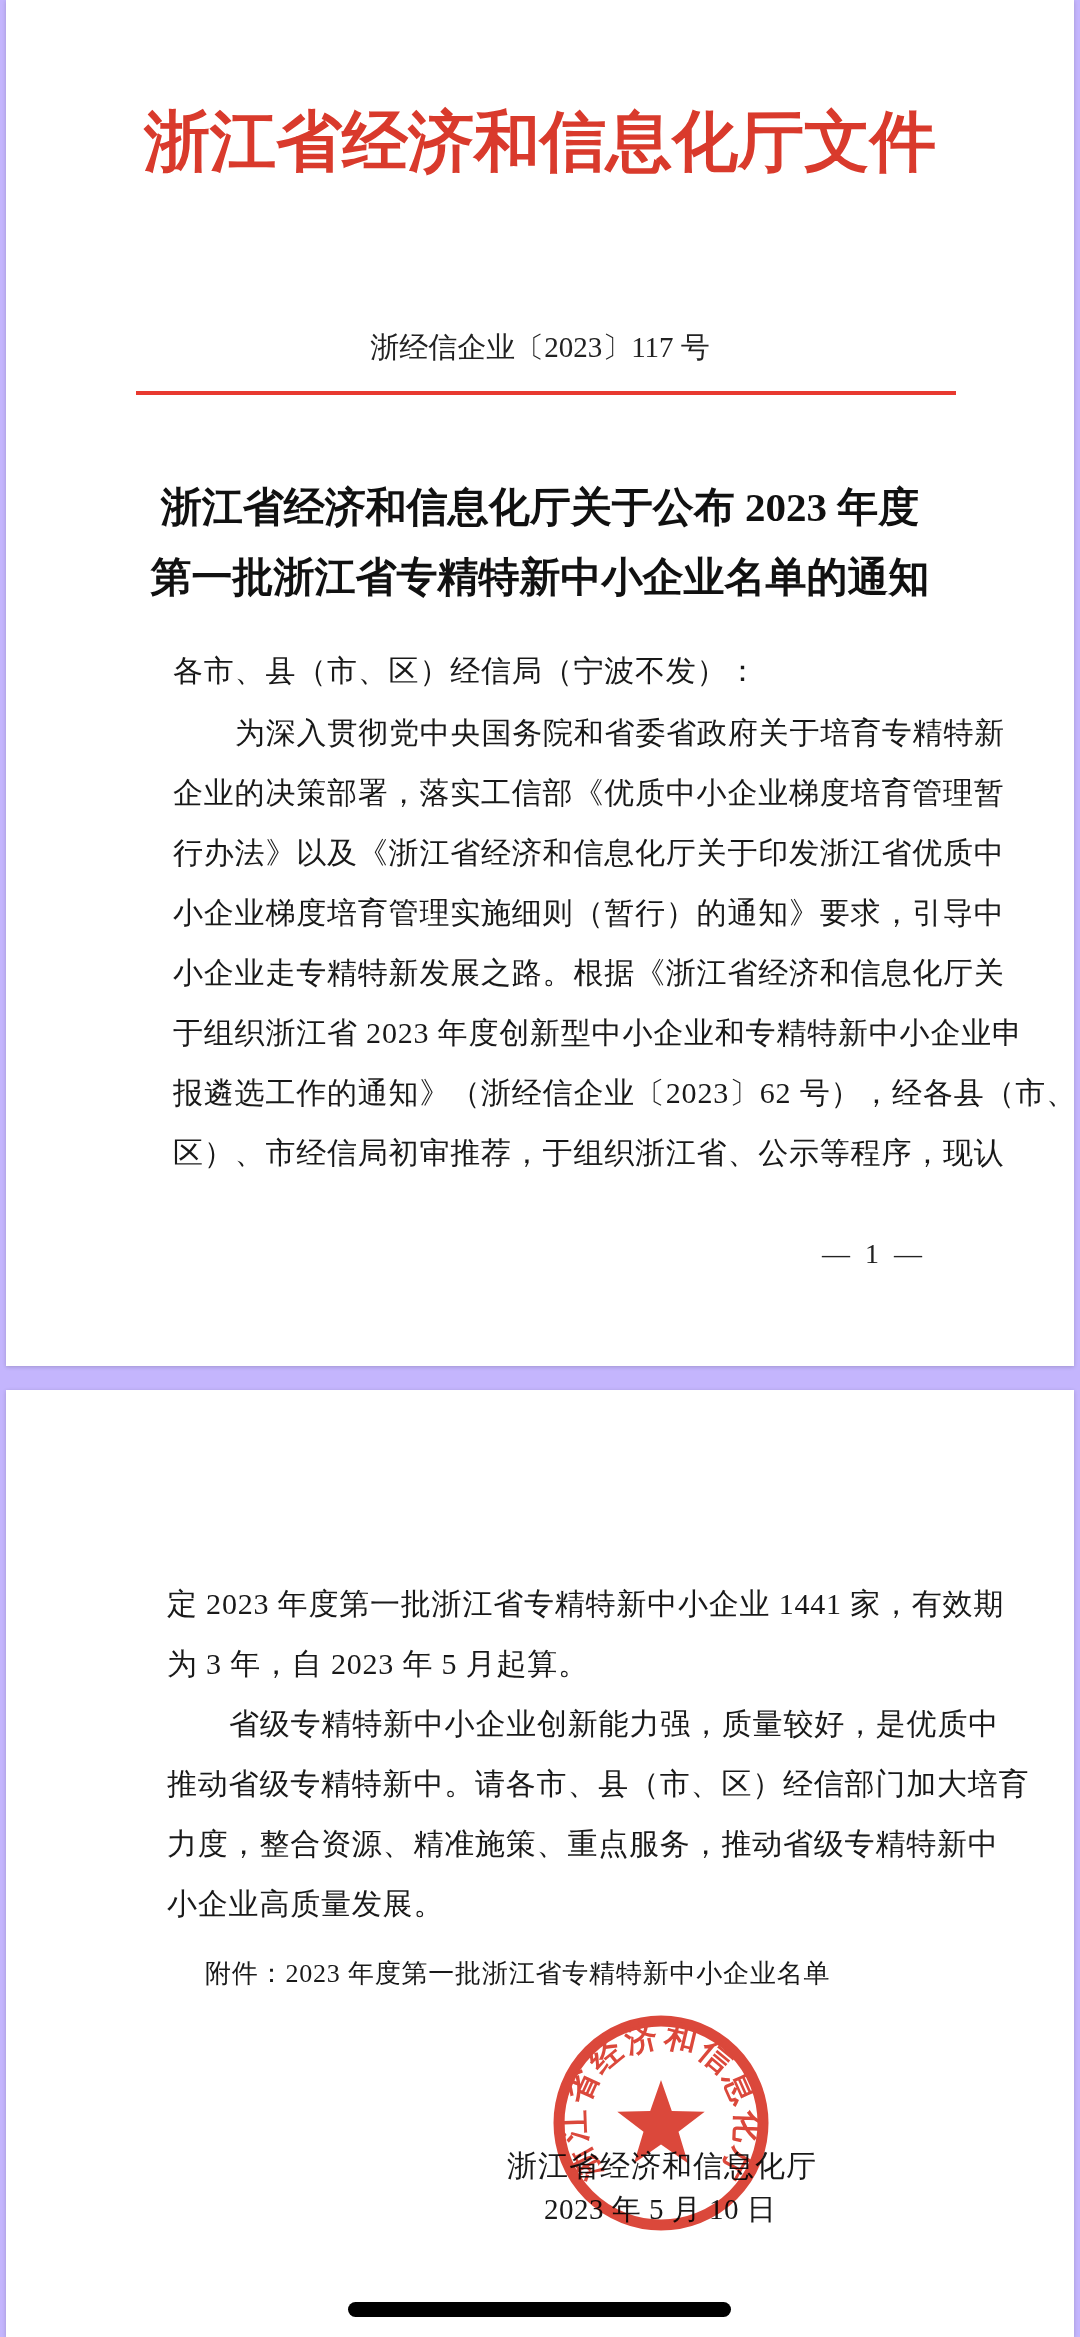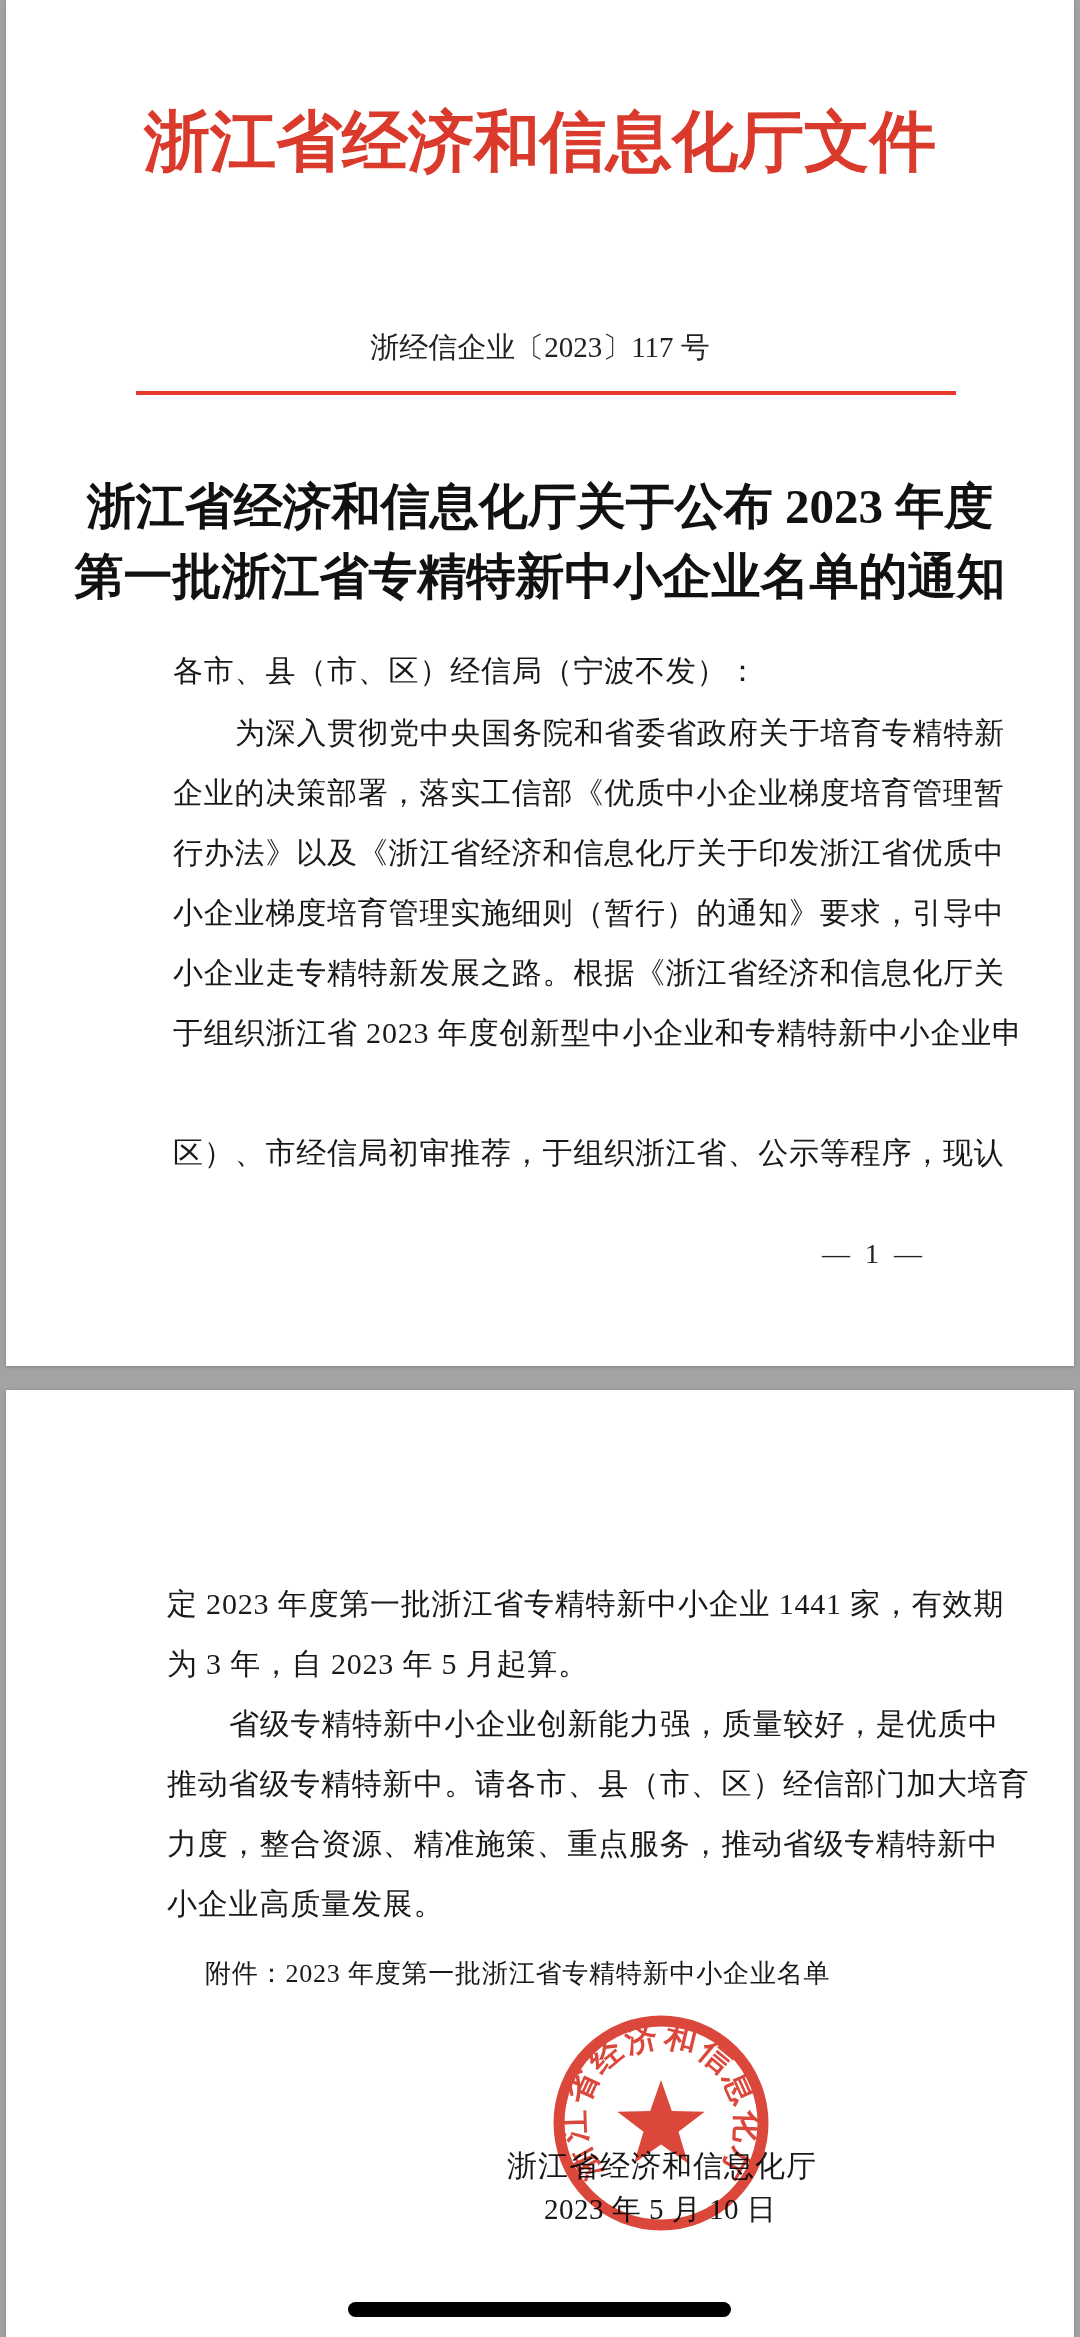--- a/index.html
+++ b/index.html
@@ -2,21 +2,21 @@
 <html><head>
 <meta charset="utf-8">
 <style>
   * { margin: 0; padding: 0; box-sizing: border-box; }
   html, body { background: #e6e6e6; }
   .canvas {
     position: relative;
     width: 1080px;
     height: 2337px;
     margin: 0 auto;
-    background: #a3a3a3;
+    background: #c4b5fd;
     font-family: "Liberation Serif", "DejaVu Serif", serif;
     color: #1a1a1a;
     overflow: hidden;
   }
   .page {
     position: absolute;
     left: 6px;
     right: 6px;
     background: #ffffff;
     box-shadow: 0 1px 4px rgba(0,0,0,0.18);
@@ -50,21 +50,21 @@
     left: 130px;
     width: 820px;
     height: 4px;
     background: #e8392f;
   }
   .doc-title {
     position: absolute;
     top: 472px;
     left: 0; right: 0;
     text-align: center;
-    font-size: 49px;
+    font-size: 41px;
     font-weight: bold;
     line-height: 70px;
     color: #111;
   }
   .body-line {
     position: absolute;
     left: 143px;
     width: 797px;
     font-size: 30px;
     letter-spacing: 0.8px;
@@ -147,20 +147,21 @@
       <div>第一批浙江省专精特新中小企业名单的通知</div>
     </div>
     <div class="body-line no-justify" style="top:650px;">各市、县（市、区）经信局（宁波不发）：</div>
 
     <div class="body-line indent" style="top:712px;">为深入贯彻党中央国务院和省委省政府关于培育专精特新</div>
     <div class="body-line" style="top:772px;">企业的决策部署，落实工信部《优质中小企业梯度培育管理暂</div>
     <div class="body-line" style="top:832px;">行办法》以及《浙江省经济和信息化厅关于印发浙江省优质中</div>
     <div class="body-line" style="top:892px;">小企业梯度培育管理实施细则（暂行）的通知》要求，引导中</div>
     <div class="body-line" style="top:952px;">小企业走专精特新发展之路。根据《浙江省经济和信息化厅关</div>
     <div class="body-line" style="top:1012px;">于组织浙江省 2023 年度创新型中小企业和专精特新中小企业申</div>
+    <div class="body-line" style="top:1072px;">报遴选工作的通知》（浙经信企业〔2023〕62 号），经各县（市、</div>
     <div class="body-line" style="top:1132px;">区）、市经信局初审推荐，于组织浙江省、公示等程序，现认</div>
 
     <div class="page-num">— 1 —</div>
   </div>
 
   <div class="page" id="page2"></div>
 
   <div class="body-line" style="top:1583px;">定 2023 年度第一批浙江省专精特新中小企业 1441 家，有效期</div>
   <div class="body-line no-justify" style="top:1643px;">为 3 年，自 2023 年 5 月起算。</div>
   <div class="body-line indent" style="top:1703px;">省级专精特新中小企业创新能力强，质量较好，是优质中</div>

